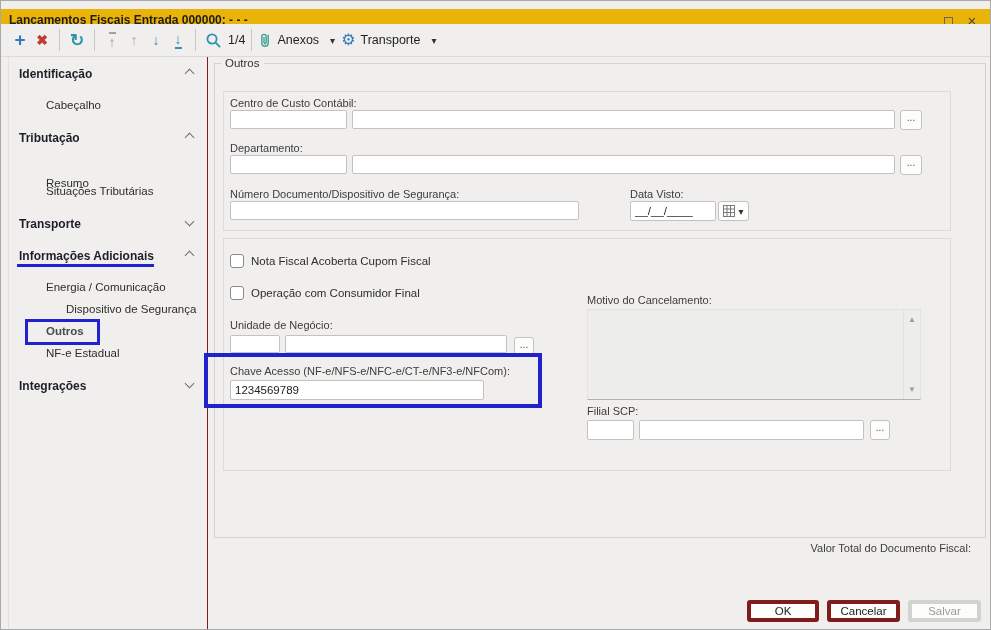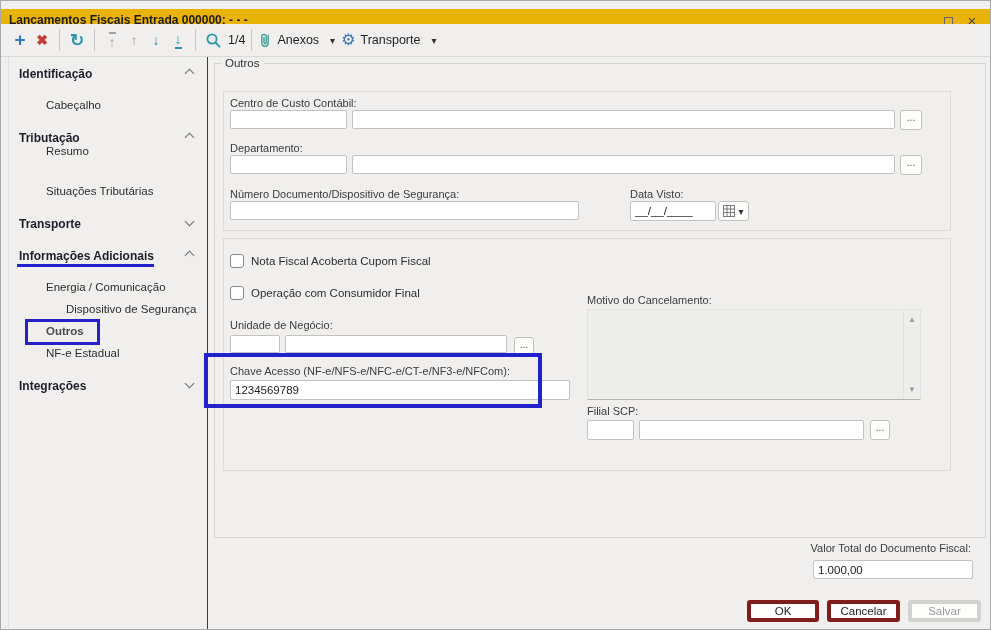--- a/index.html
+++ b/index.html
@@ -141,21 +141,21 @@
 
   <div class="sidebar">
     <div class="edge"></div>
 
     <div class="nav-header" style="top:10px;"><span>Identificação</span></div>
     <span class="chev up" style="top:13px;"></span>
     <div class="nav-item" style="top:42px;">Cabeçalho</div>
 
     <div class="nav-header" style="top:74px;"><span>Tributação</span></div>
     <span class="chev up" style="top:77px;"></span>
-    <div class="nav-item" style="top:88px;">Resumo</div>
+    <div class="nav-item" style="top:120px;">Resumo</div>
     <div class="nav-item" style="top:128px;">Situações Tributárias</div>
 
     <div class="nav-header" style="top:160px;"><span>Transporte</span></div>
     <span class="chev down" style="top:161px;"></span>
 
     <div class="nav-header" style="top:192px;"><span>Informações Adicionais</span></div>
     <span class="chev up" style="top:195px;"></span>
     <div class="blue-underline"></div>
     <div class="nav-item" style="top:224px;">Energia / Comunicação</div>
     <div class="nav-item" style="top:246px;margin-left:20px;">Dispositivo de Segurança</div>
@@ -204,38 +204,37 @@
 
     <span class="checkbox" style="left:6px; top:47px;"></span>
     <span class="cb-label" style="left:27px; top:48px;">Operação com Consumidor Final</span>
 
     <div class="flabel" style="left:6px; top:80px;">Unidade de Negócio:</div>
     <input class="inp" style="left: 6px; top: 96px; width: 50px; height: 18px;">
     <input class="inp" style="left: 61px; top: 96px; width: 222px; height: 18px;">
     <div class="lookup" style="left:290px; top:98px; width:20px; height:18px;">...</div>
 
     <div class="flabel" style="left:6px; top:126px;">Chave Acesso (NF-e/NFS-e/NFC-e/CT-e/NF3-e/NFCom):</div>
-    <input class="inp" style="left: 6px; top: 141px; width: 340px; height: 20px;" value="1234569789">
+    <input class="inp" style="left: 6px; top: 141px; width: 254px; height: 20px;" value="1234569789">
 
     <div class="flabel" style="left:363px; top:55px;">Motivo do Cancelamento:</div>
     <div class="memo" style="left:363px; top:70px; width:334px; height:91px;">
       <div class="scrollcol">
         <span class="scroll-arrow" style="top:5px;">▲</span>
         <span class="scroll-arrow" style="bottom:5px;">▼</span>
       </div>
     </div>
 
     <div class="flabel" style="left:363px; top:166px;">Filial SCP:</div>
     <input class="inp" style="left: 363px; top: 181px; width: 47px; height: 20px;">
     <input class="inp" style="left: 415px; top: 181px; width: 225px; height: 20px;">
     <div class="lookup" style="left:646px; top:181px; width:20px; height:20px;">...</div>
   </div>
 
   <div class="blue-box-field"></div>
 
   <div class="ftr-label">Valor Total do Documento Fiscal:</div>
-  <input class="inp" style="left: 812px; top: 559px; width: 160px; height: 19px;" value="1.000,00">
 
   <button class="btn" style="left:746px; width:72px;">OK</button>
   <button class="btn" style="left:826px; width:73px;">Cancelar</button>
   <button class="btn disabled" style="left:907px; width:73px;">Salvar</button>
 
 </div>
 
 </body></html>

